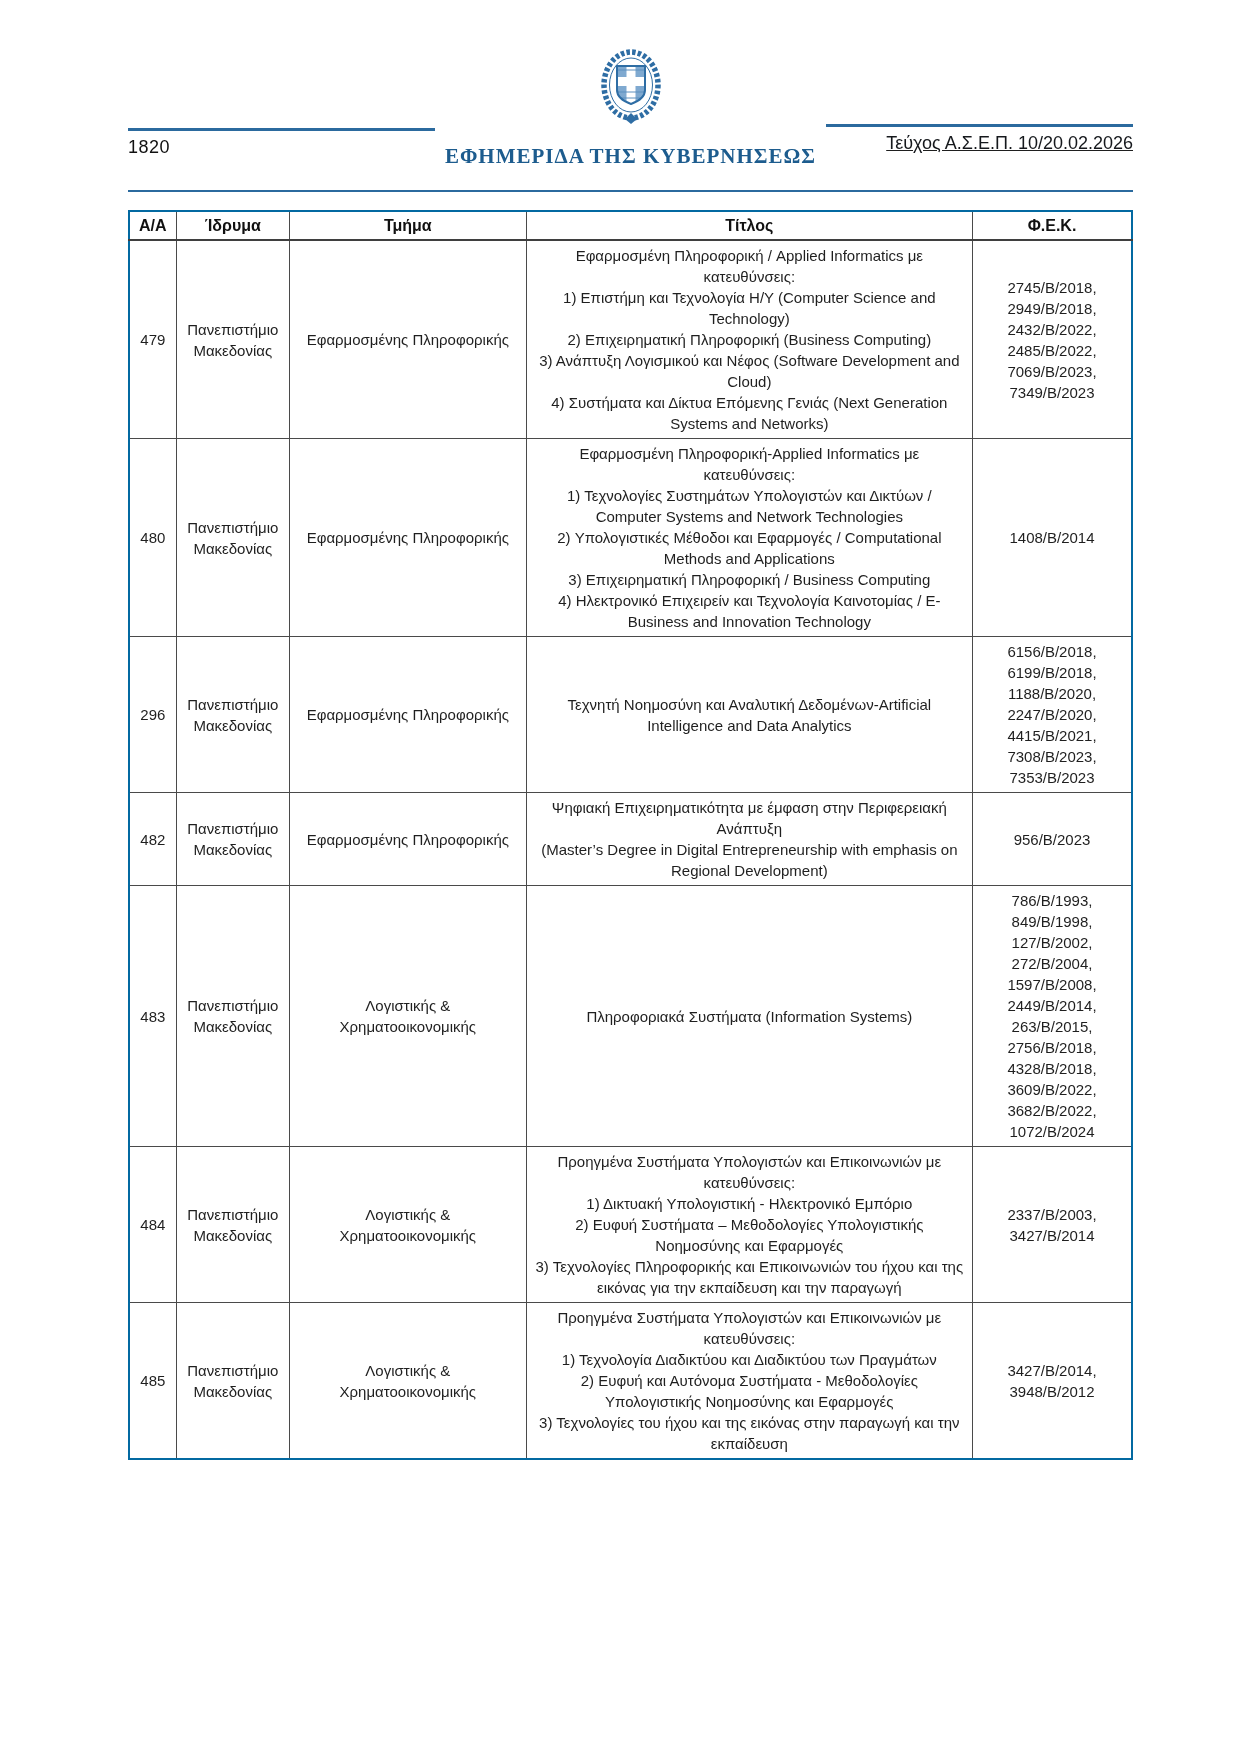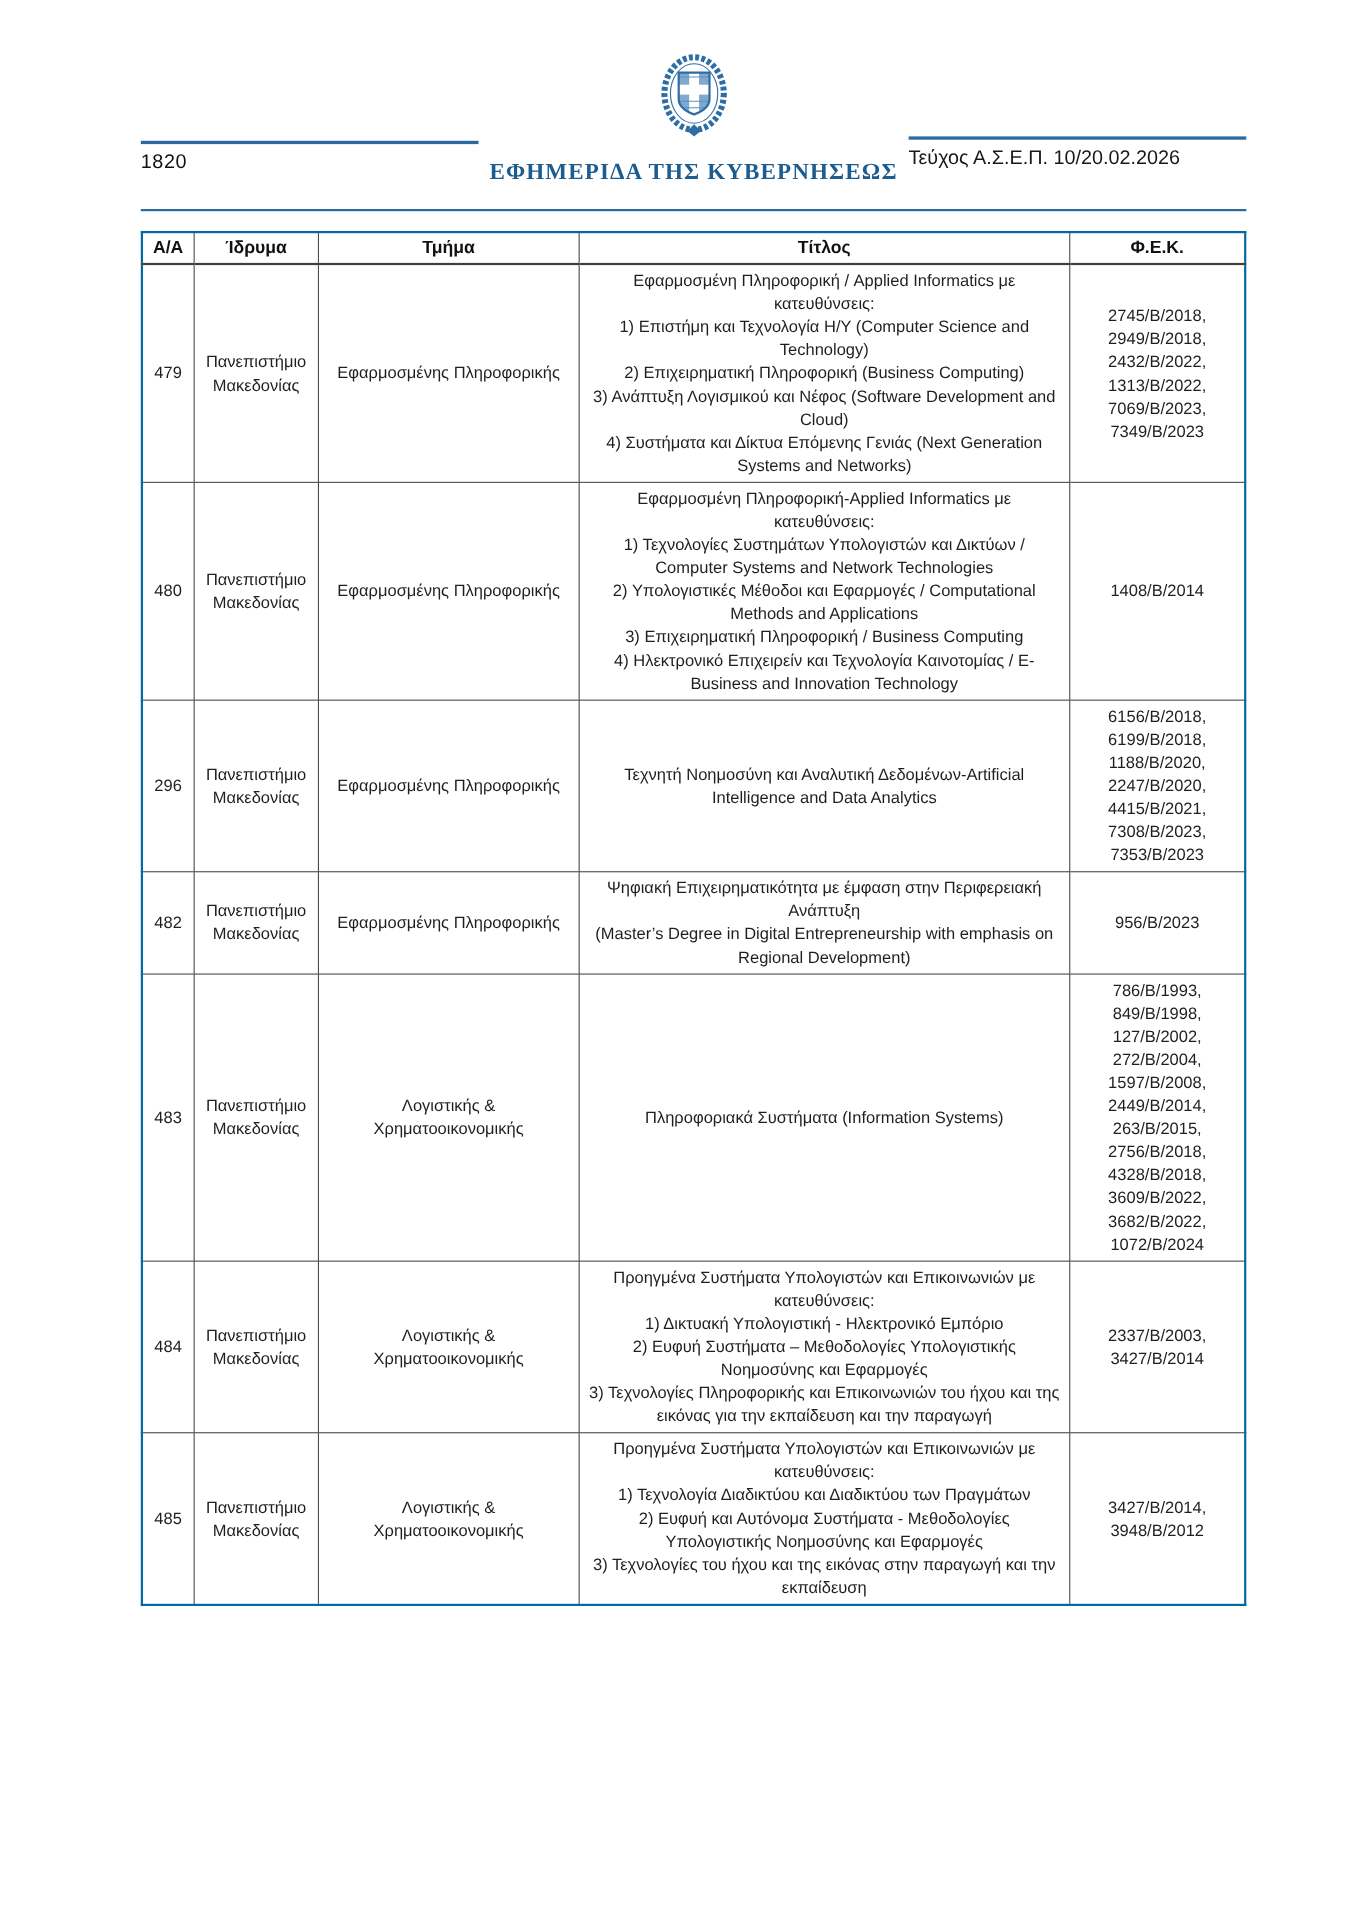--- a/index.html
+++ b/index.html
@@ -8,21 +8,21 @@
     font-family:"Liberation Sans","DejaVu Sans",sans-serif;
     color:#1f1f1f;
     position:relative;
   }
   .page{width:1005px;margin:0 auto;padding-top:42px;padding-left:20px;}
 
   
   .emblem-wrap{text-align:center;height:86px;}
   .masthead{position:relative;height:54px;}
   .mast-left{position:absolute;left:0;top:0;width:307px;}
-  .mast-right{position:absolute;right:0;top:-4px;width:307px;}
+  .mast-right{position:absolute;right:0;top:-4px;width:307px;text-align:right;text-decoration:underline;}
   .mast-center{position:absolute;left:0;right:0;top:16px;text-align:center;}
   .rule{background:#2b6a9e;height:3px;border:0;margin:0;}
   .rule.thin{height:2px;}
   .mast-left .rule{margin-bottom:6px;}
   .mast-right .rule{margin-bottom:6px;}
   .page-number{font-size:18px;color:#111;letter-spacing:.5px;}
   .issue-info{font-size:18px;color:#15181c;}
   .gazette-title{
     font-family:"Liberation Serif","DejaVu Serif",serif;
     font-weight:bold;font-size:21px;letter-spacing:1px;
@@ -129,21 +129,21 @@
     <td class="cell-inst">Πανεπιστήμιο Μακεδονίας</td>
     <td class="cell-dept">Εφαρμοσμένης Πληροφορικής</td>
     <td class="cell-title">Εφαρμοσμένη Πληροφορική / Applied Informatics με κατευθύνσεις:
 1) Επιστήμη και Τεχνολογία Η/Υ (Computer Science and Technology)
 2) Επιχειρηματική Πληροφορική (Business Computing)
 3) Ανάπτυξη Λογισμικού και Νέφος (Software Development and Cloud)
 4) Συστήματα και Δίκτυα Επόμενης Γενιάς (Next Generation Systems and Networks)</td>
     <td class="cell-fek">2745/Β/2018,
 2949/Β/2018,
 2432/Β/2022,
-1313/Β/2022,
+2485/Β/2022,
 7069/Β/2023,
 7349/Β/2023</td>
   </tr>
         <tr>
     <td class="cell-aa">480</td>
     <td class="cell-inst">Πανεπιστήμιο Μακεδονίας</td>
     <td class="cell-dept">Εφαρμοσμένης Πληροφορικής</td>
     <td class="cell-title">Εφαρμοσμένη Πληροφορική-Applied Informatics με κατευθύνσεις:
 1) Τεχνολογίες Συστημάτων Υπολογιστών και Δικτύων / Computer Systems and Network Technologies
 2) Υπολογιστικές Μέθοδοι και Εφαρμογές / Computational Methods and Applications

